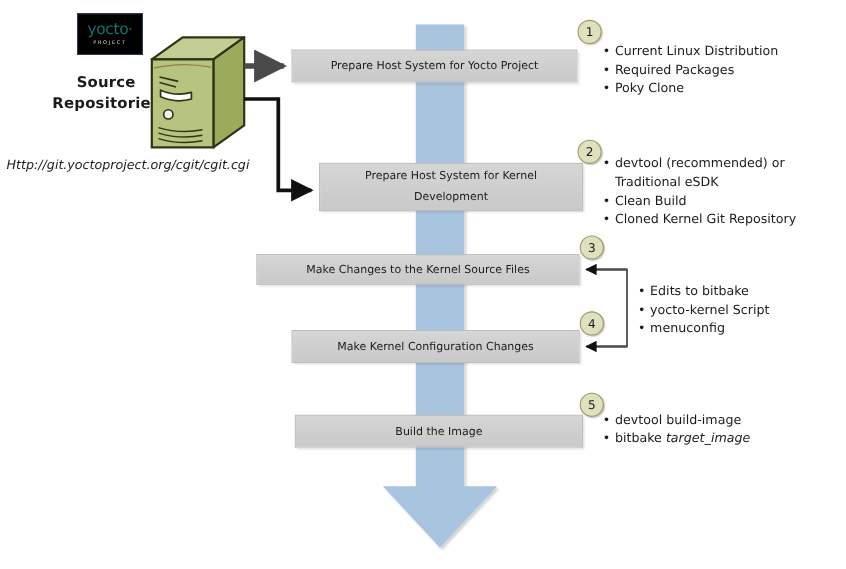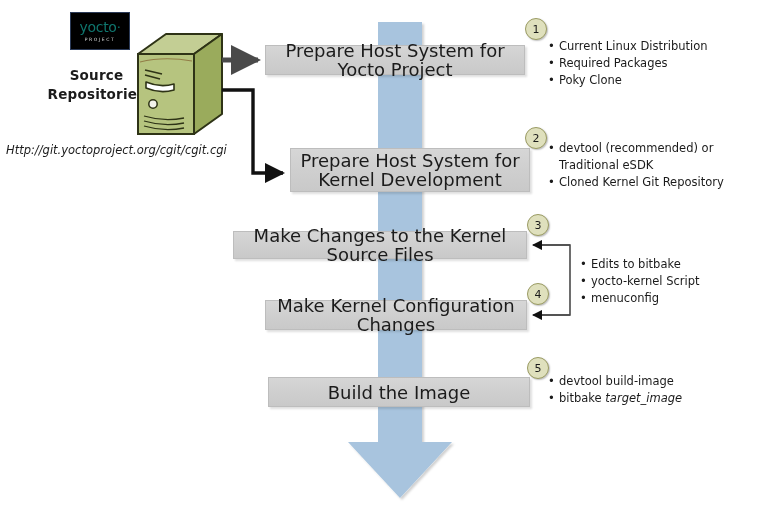--- a/index.html
+++ b/index.html
@@ -81,21 +81,21 @@
   .pbox {
     background: linear-gradient(to bottom, #d6d6d6 0%, #cfcfcf 50%, #c9c9c9 100%);
     border: 1px solid #bdbdbd;
     box-sizing: border-box;
     box-shadow: 2px 2px 2px rgba(0,0,0,0.13);
     display: flex;
     align-items: center;
     justify-content: center;
     text-align: center;
     color: #1b1b1b;
-    font-size: 18px;
+    font-size: 10px;
     line-height: 19px;
     padding: 0 8px;
   }
   #box-1 { left: 265px; top: 45px;  width: 260px; height: 30px; }
   #box-2 { left: 290px; top: 148px; width: 240px; height: 44px; }
   #box-3 { left: 233px; top: 231px; width: 294px; height: 28px; }
   #box-4 { left: 265px; top: 300px; width: 262px; height: 30px; }
   #box-5 { left: 268px; top: 377px; width: 262px; height: 30px; }
 
   
@@ -247,20 +247,21 @@
       <li>Current Linux Distribution</li>
       <li>Required Packages</li>
       <li>Poky Clone</li>
     </ul>
   </div>
 
   <div class="abs notes" id="notes-2">
     <ul>
       <li>devtool (recommended) or
 Traditional eSDK</li>
+      <li>Clean Build</li>
       <li>Cloned Kernel Git Repository</li>
     </ul>
   </div>
 
   <div class="abs notes" id="notes-345">
     <ul>
       <li>Edits to bitbake</li>
       <li>yocto-kernel Script</li>
       <li>menuconfig</li>
     </ul>

